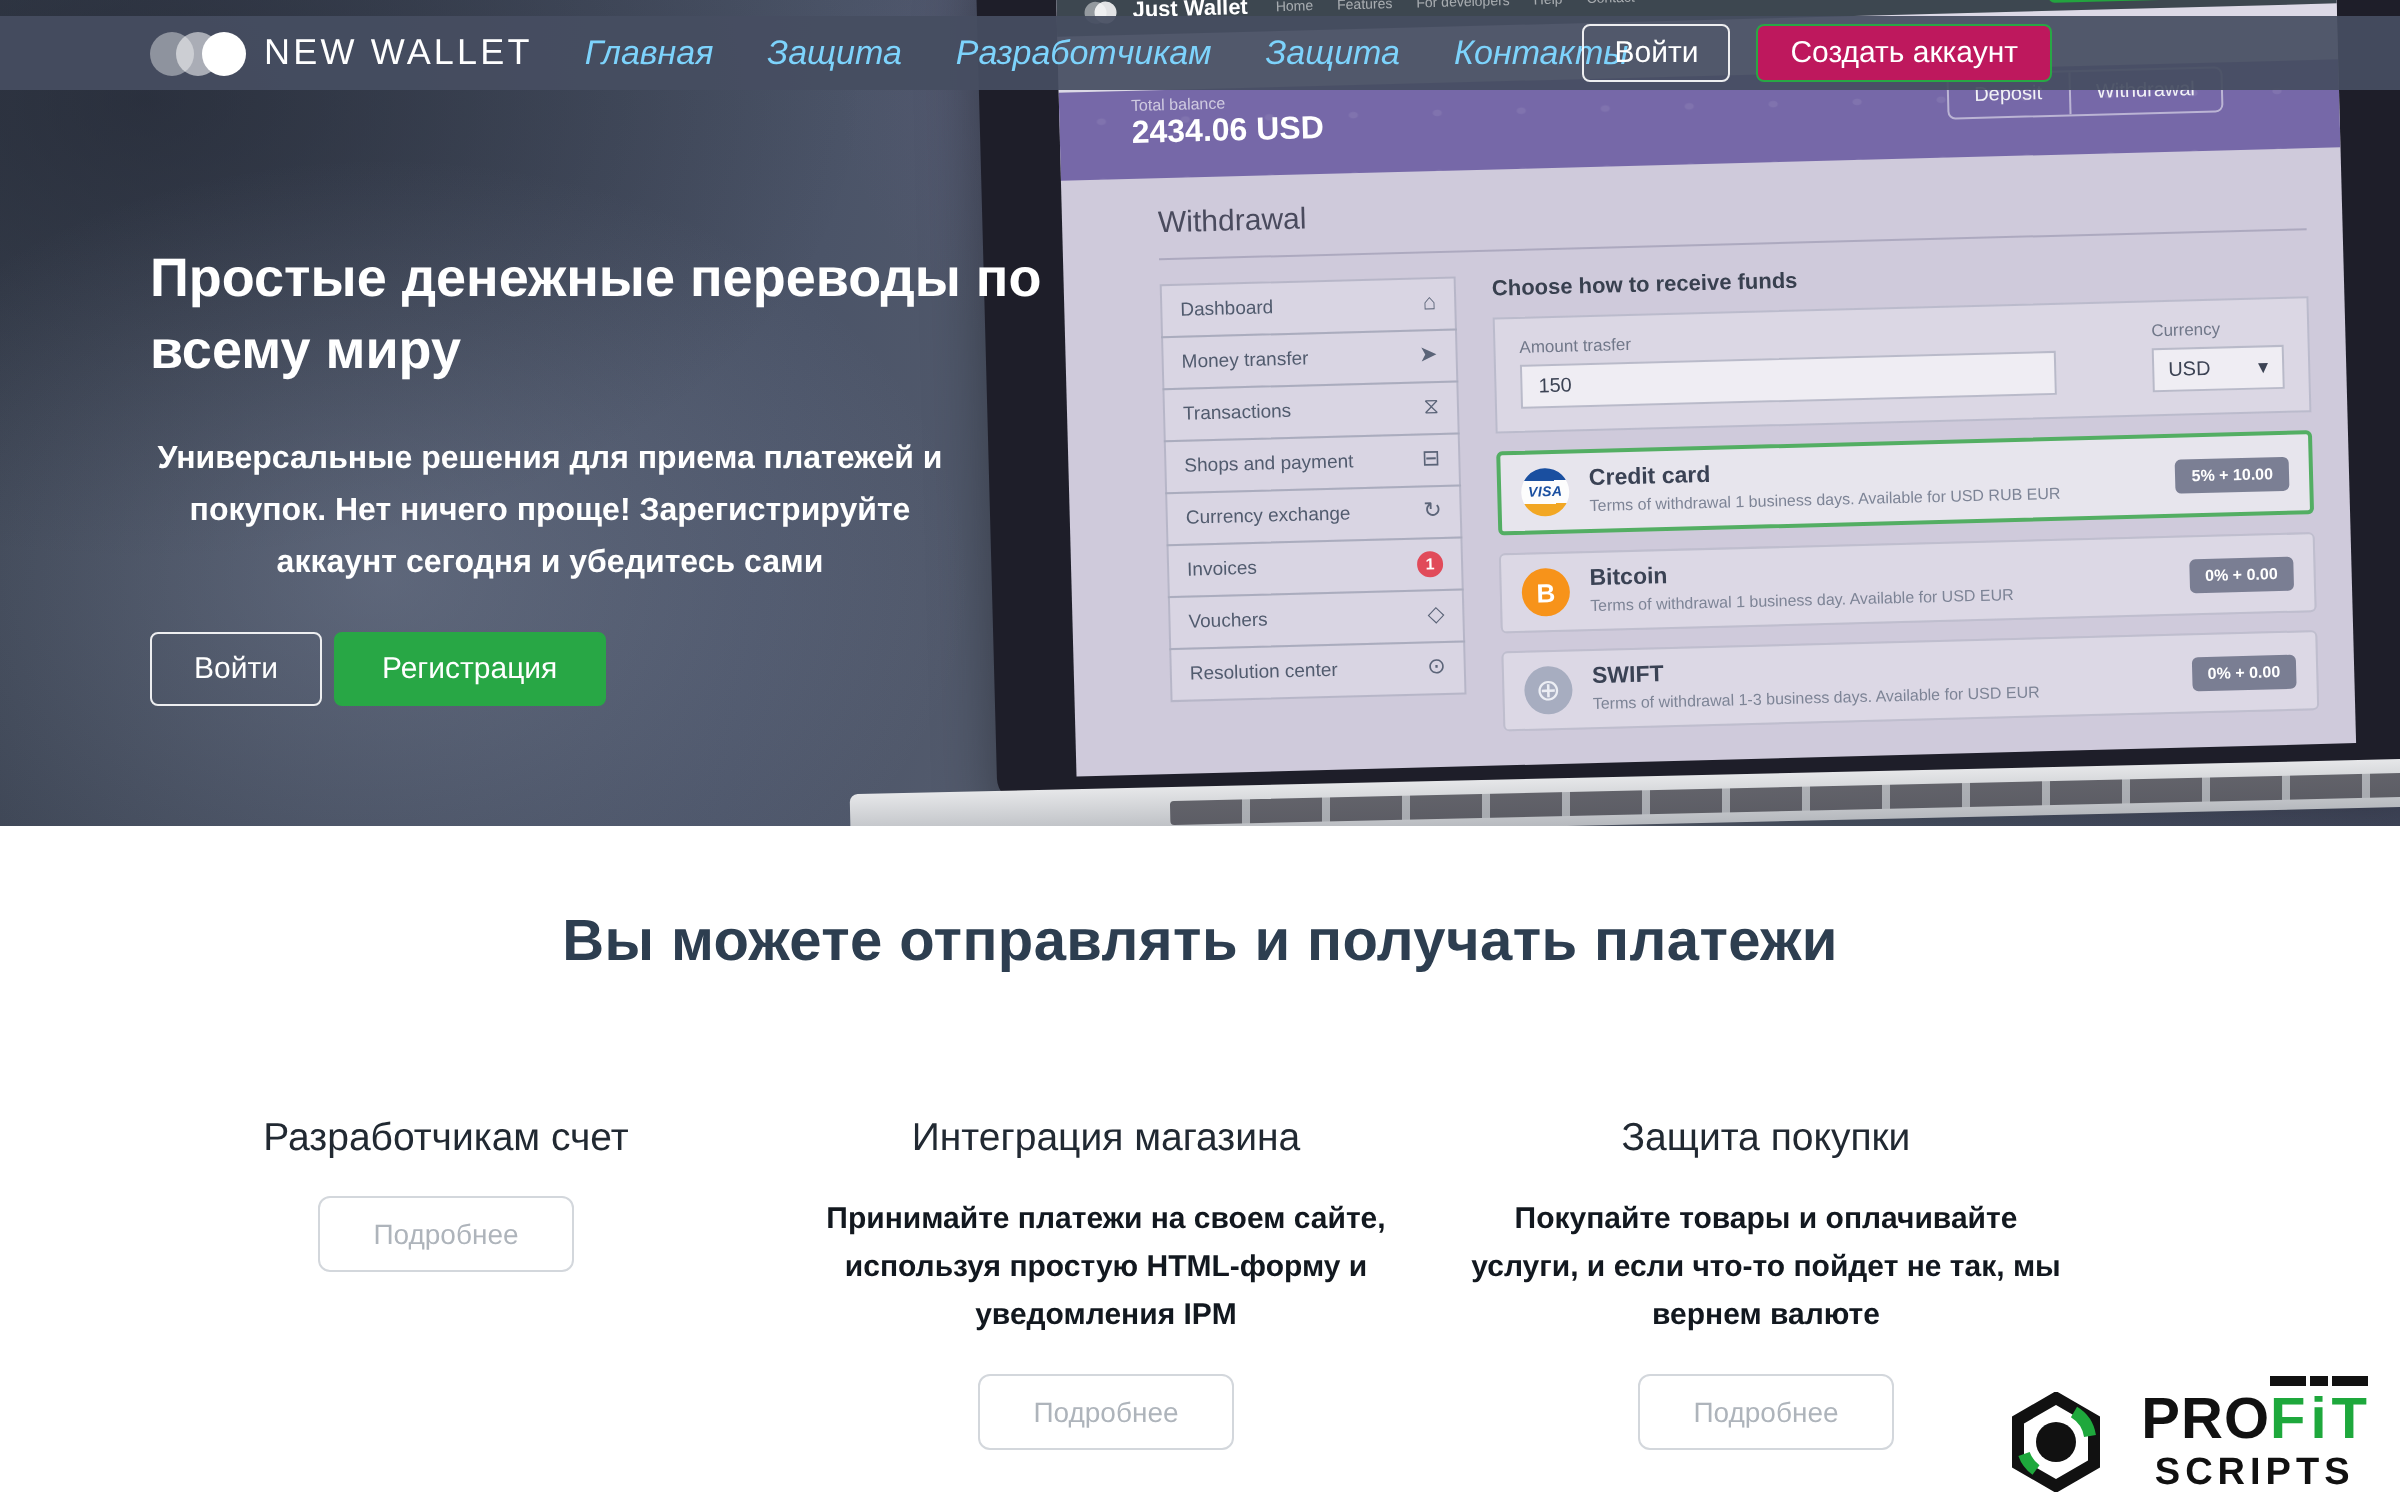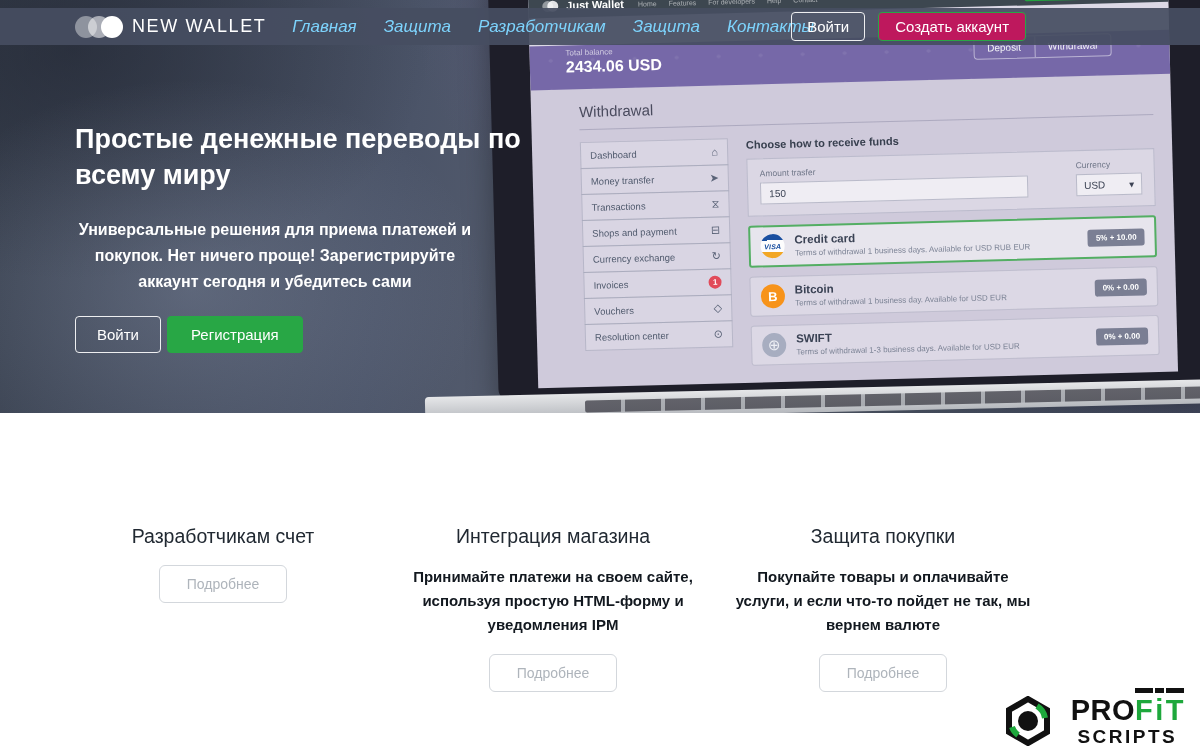--- a/index.html
+++ b/index.html
@@ -289,20 +289,21 @@
     <h1>Простые денежные переводы по всему миру</h1>
     <p>Универсальные решения для приема платежей и покупок. Нет ничего проще! Зарегистрируйте аккаунт сегодня и убедитесь сами</p>
     <div class="hero-btns">
       <button class="btn btn-outline">Войти</button>
       <button class="btn btn-green">Регистрация</button>
     </div>
   </div>
 </div>
 
 <section class="features">
+  <h2>Вы можете отправлять и получать платежи</h2>
   <div class="cols">
     <div class="col">
       <h3>Разработчикам счет</h3>
       <button class="more">Подробнее</button>
     </div>
     <div class="col">
       <h3>Интеграция магазина</h3>
       <p>Принимайте платежи на своем сайте, используя простую HTML-форму и уведомления IPM</p>
       <button class="more">Подробнее</button>
     </div>

